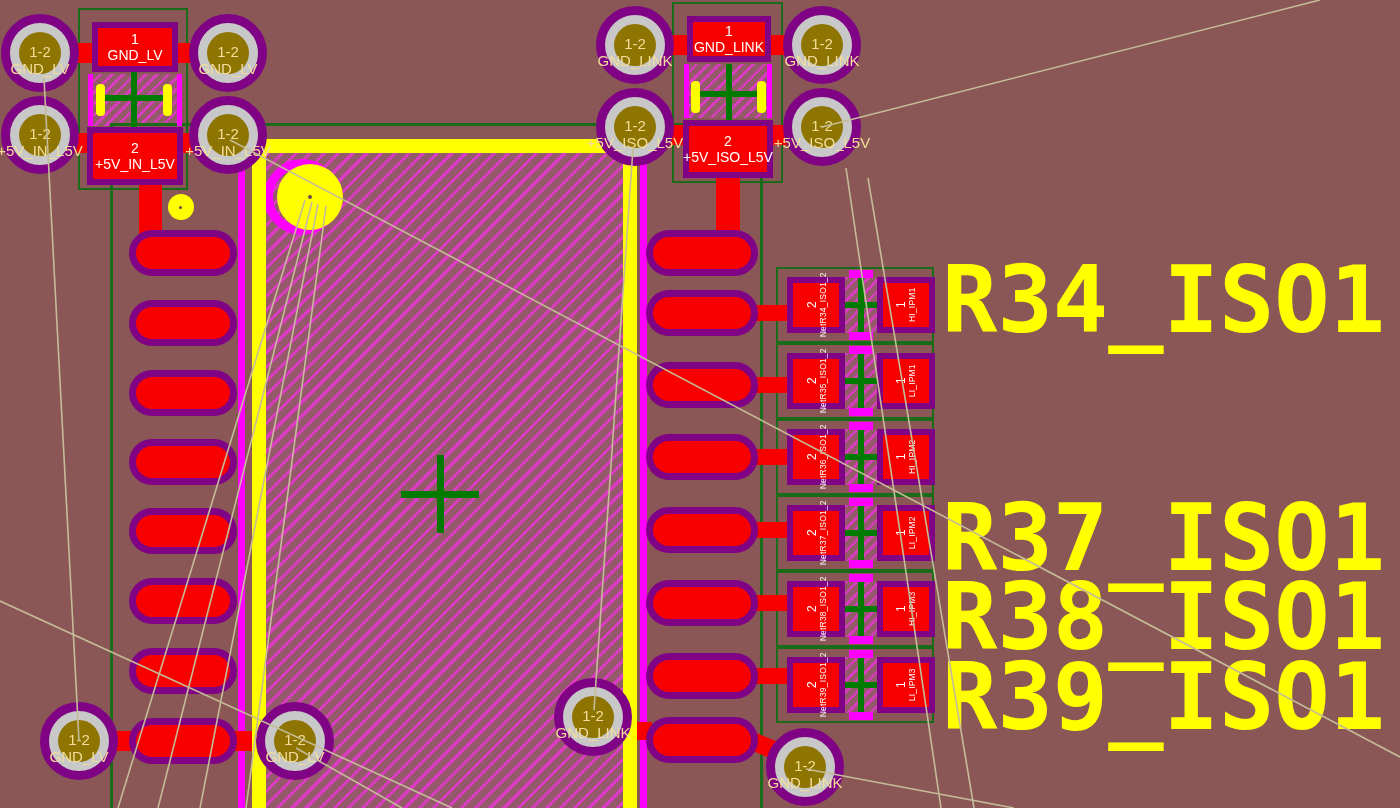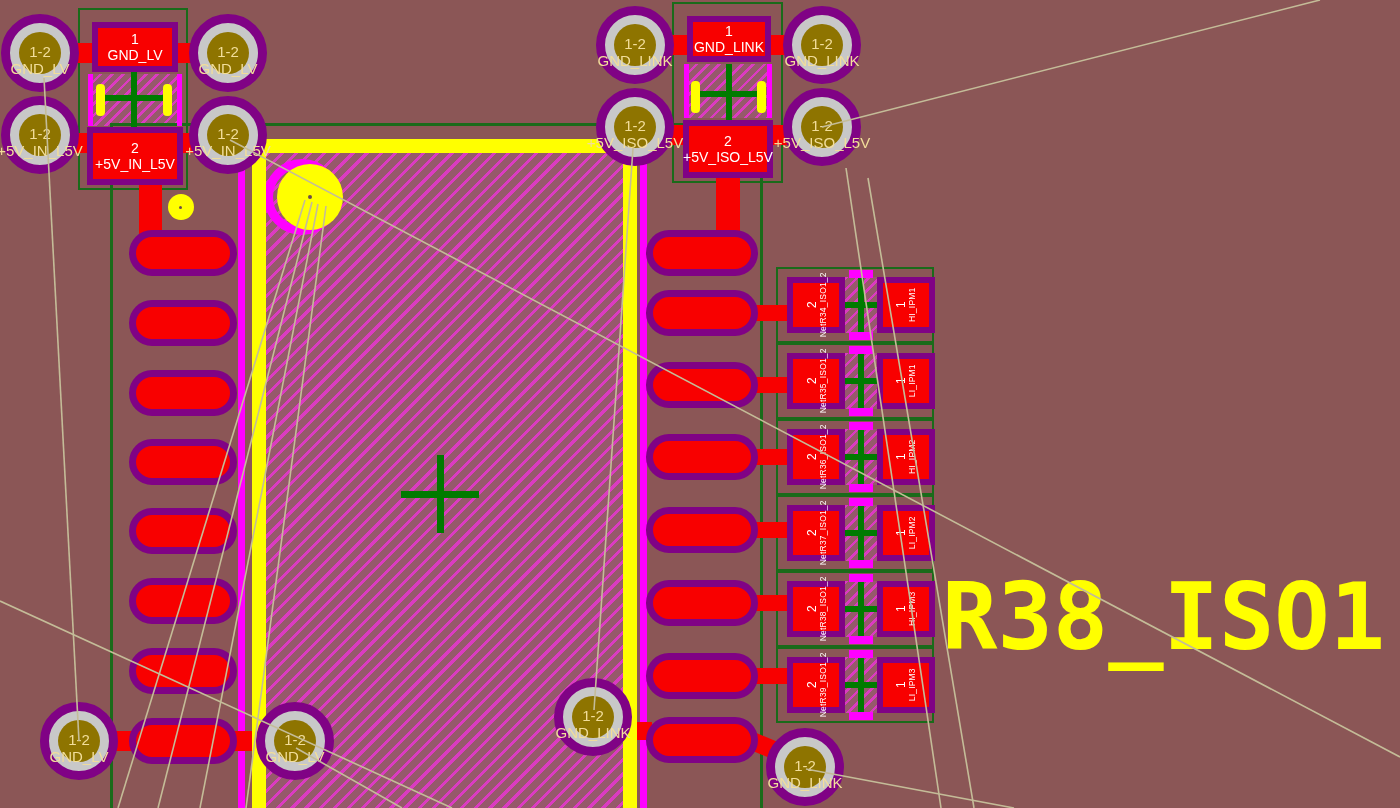--- a/index.html
+++ b/index.html
@@ -168,21 +168,24 @@
   <div class="abs ybar" style="left:96px;top:84px;width:9px;height:32px;"></div>
   <div class="abs ybar" style="left:163px;top:84px;width:9px;height:32px;"></div>
   <div class="abs ybar" style="left:691px;top:81px;width:9px;height:32px;"></div>
   <div class="abs ybar" style="left:757px;top:81px;width:9px;height:32px;"></div>
 
   <div class="abs" style="left:277px;top:164px;width:66px;height:66px;border-radius:50%;background:#FFFF00;"></div>
   <div class="dot" style="left:308px;top:195px;width:4px;height:4px;"></div>
   <div class="abs" style="left:168px;top:194px;width:26px;height:26px;border-radius:50%;background:#FFFF00;"></div>
   <div class="dot" style="left:179px;top:206px;width:3px;height:3px;"></div>
 
+  <div class="bigsilk" style="top:255px;">R34_ISO1</div>
+  <div class="bigsilk" style="top:493px;">R37_ISO1</div>
   <div class="bigsilk" style="top:572px;">R38_ISO1</div>
+  <div class="bigsilk" style="top:652px;">R39_ISO1</div>
 
   <div class="abs smdpad" style="left:92px;top:22px;width:86px;height:50px;">
     <span>1</span>
     <span>GND_LV</span>
   </div>
   <div class="abs smdpad" style="left:87px;top:127px;width:96px;height:58px;">
     <span>2</span>
     <span>+5V_IN_L5V</span>
   </div>
   <div class="abs smdpad" style="left:687px;top:16px;width:84px;height:46px;">

